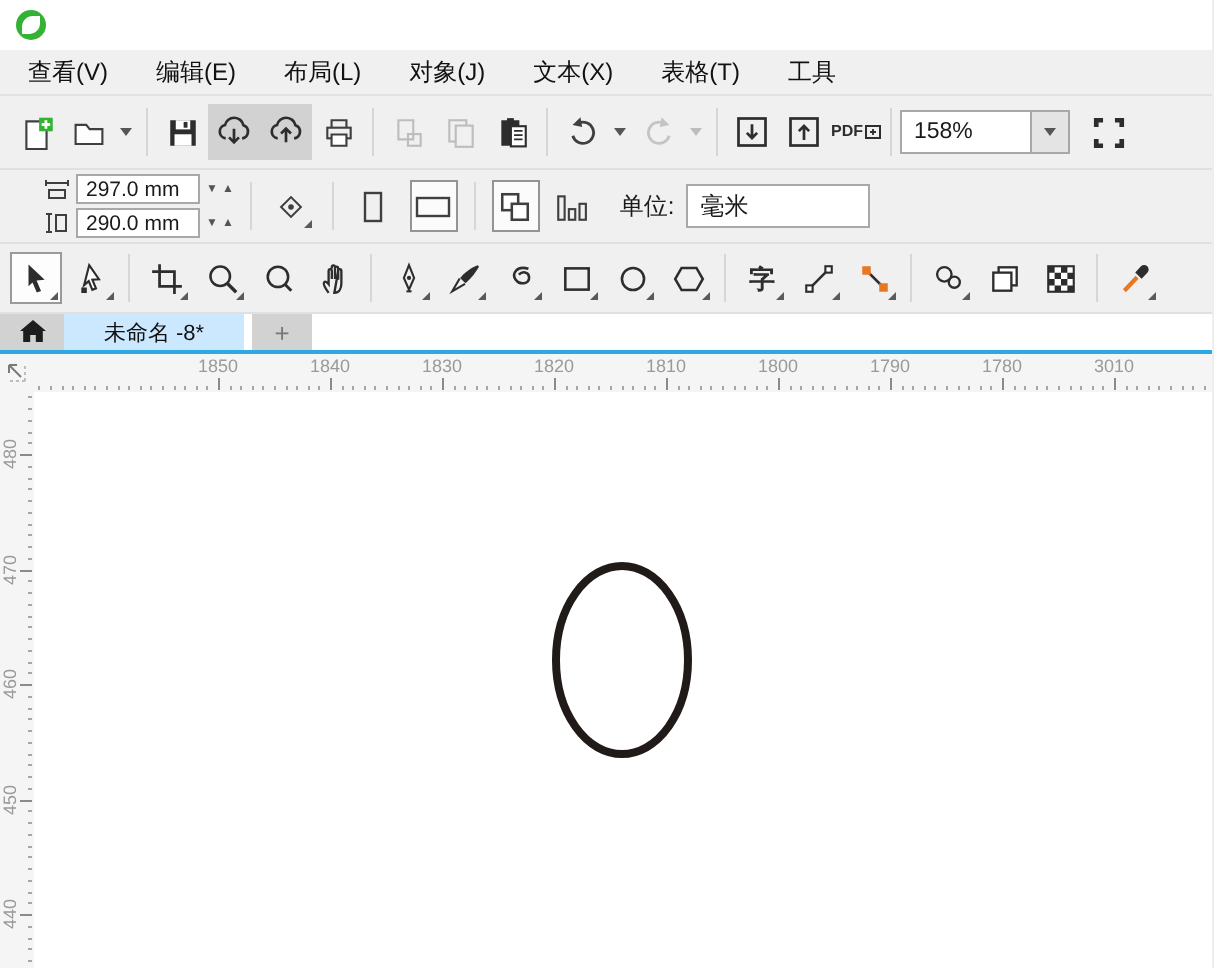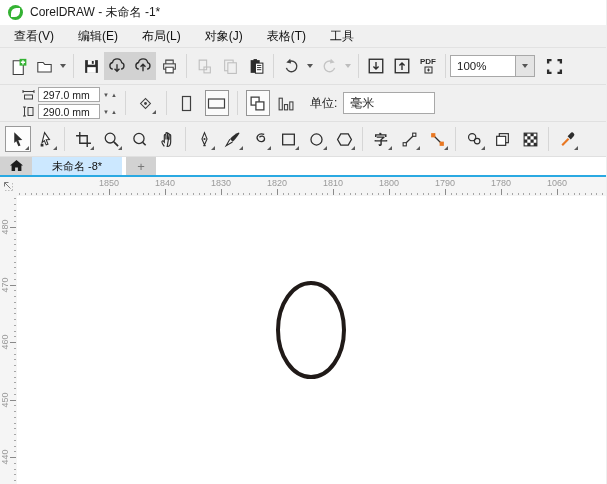--- a/index.html
+++ b/index.html
@@ -27,21 +27,21 @@
   .caret { width:0; height:0; border-left:3.5px solid transparent; border-right:3.5px solid transparent;
            border-top:4px solid #555; display:inline-block; }
   .caret.dis { border-top-color:#bdbdbd; }
   .dropbtn { width:12px; height:26px; display:flex; align-items:center; justify-content:center; flex:none; }
   
   .toolbar { height:37px; padding-left:5px; }
   .combo { background:#fff; border:1px solid #a8a8a8; height:22px; display:flex; align-items:center; }
   .zoom-combo { width:66px; padding-left:6px; font-size:11.5px; }
   .zoom-drop { width:19px; height:22px; background:#e4e4e4; border:1px solid #a8a8a8; border-left:none;
                display:flex; align-items:center; justify-content:center; }
-  .pdfbox { display:flex; flex-direction:column; align-items:center; font-size:8px; font-weight:bold; color:#2d2d2d; line-height:8px; }
+  .pdfbox { display:flex; flex-direction:row; align-items:center; font-size:8px; font-weight:bold; color:#2d2d2d; line-height:8px; }
   
   .propbar { height:37px; padding-left:8px; }
   .pagecombo { width:150px; height:22px; justify-content:space-between; padding:0 7px; font-size:11.5px; background:#fdfdfd; }
   .sizegroup { display:flex; flex-direction:column; gap:2px; margin-left:14px; }
   .sizerow { display:flex; align-items:center; gap:3px; height:15px; }
   .sizefield { width:62px; height:15px; border:1px solid #a8a8a8; background:#fff; font-size:10.5px;
                display:flex; align-items:center; padding-left:4px; }
   .spin { display:flex; align-items:center; gap:2px; font-size:6px; color:#555; }
   .units { display:flex; align-items:center; gap:6px; margin-left:12px; }
   .units .lab { font-size:12px; }
@@ -81,28 +81,28 @@
   .canvas { flex:1; background:#fff; position:relative; }
   i { display:block; }
 </style>
 </head>
 <body>
 
 <div class="app">
 
   <div class="titlebar">
     <span class="logo"></span>
-    <span class="title">CorelDRAW - 未命名 -1*</span>
   </div>
 
   <div class="menubar" id="menubar">
       <span class="menu-item">查看(V)</span>
       <span class="menu-item">编辑(E)</span>
       <span class="menu-item">布局(L)</span>
       <span class="menu-item">对象(J)</span>
+      <span class="menu-item">文本(X)</span>
       <span class="menu-item">表格(T)</span>
       <span class="menu-item">工具</span>
     </div>
 
   <div class="bar toolbar">
     <span class="tbtn">
       <svg width="17" height="17" viewBox="0 0 16 16">
           <path d="M3 2.5h6.5l3 3v10H3z" fill="#fff" stroke="#3f3f3f"></path>
           <rect x="9" y="0.8" width="6.4" height="6.4" fill="#34b233"></rect>
           <path d="M12.2 2v4M10.2 4h4" stroke="#fff" stroke-width="1.3"></path>
@@ -201,21 +201,21 @@
       <span class="pdfbox">
         <span>PDF</span>
         <svg width="9" height="8" viewBox="0 0 9 8">
             <rect x="1" y="1" width="7" height="6" fill="none" stroke="#2d2d2d"></rect>
             <path d="M4.5 2.5v3M3 4h3" stroke="#2d2d2d" stroke-width=".9"></path>
           </svg>
       </span>
     </span>
     <span class="sep"></span>
     <span class="combo zoom-combo">
-        <span>100%</span>
+        <span>158%</span>
       </span>
     <span class="zoom-drop">
         <span class="caret"></span>
       </span>
     <span class="tbtn" style="margin-left:6px">
       <svg width="17" height="17" viewBox="0 0 16 16">
           <path d="M2 5.2V2h3.2M10.8 2H14v3.2M14 10.8V14h-3.2M5.2 14H2v-3.2" fill="none" stroke="#2d2d2d" stroke-width="2.2"></path>
         </svg>
     </span>
   </div>
@@ -543,21 +543,21 @@
         <span class="rlabel" style="left: 246px;">1820</span>
         <i class="tick-maj" style="left: 316px;"></i>
         <span class="rlabel" style="left: 302px;">1810</span>
         <i class="tick-maj" style="left: 372px;"></i>
         <span class="rlabel" style="left: 358px;">1800</span>
         <i class="tick-maj" style="left: 428px;"></i>
         <span class="rlabel" style="left: 414px;">1790</span>
         <i class="tick-maj" style="left: 484px;"></i>
         <span class="rlabel" style="left: 470px;">1780</span>
         <i class="tick-maj" style="left: 540px;"></i>
-        <span class="rlabel" style="left: 526px;">1060</span>
+        <span class="rlabel" style="left: 526px;">3010</span>
       </div>
   </div>
 
   <div class="content">
     <div class="vruler" id="vruler">
         <i class="tick-min" style="top: 2.25px;"></i>
         <i class="tick-min" style="top: 8px;"></i>
         <i class="tick-min" style="top: 13.75px;"></i>
         <i class="tick-min" style="top: 19.5px;"></i>
         <i class="tick-min" style="top: 25.25px;"></i>

